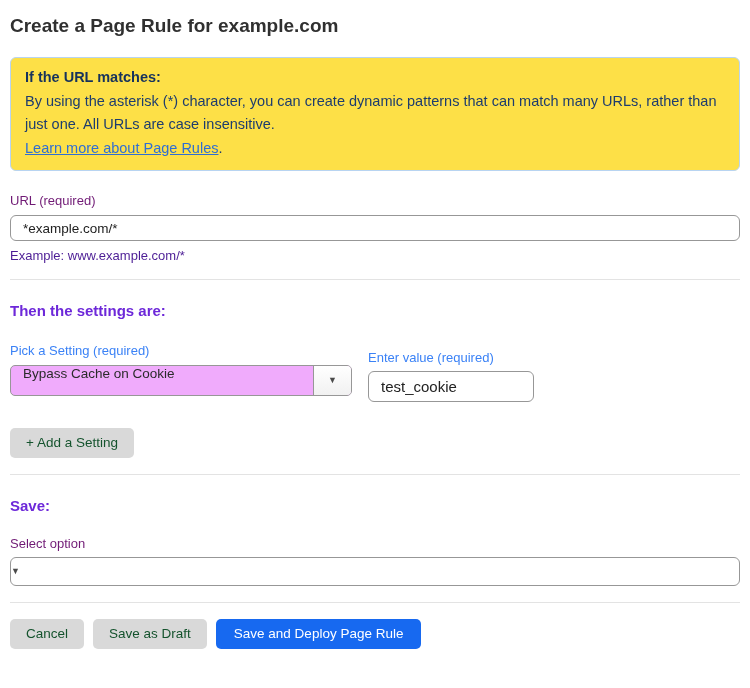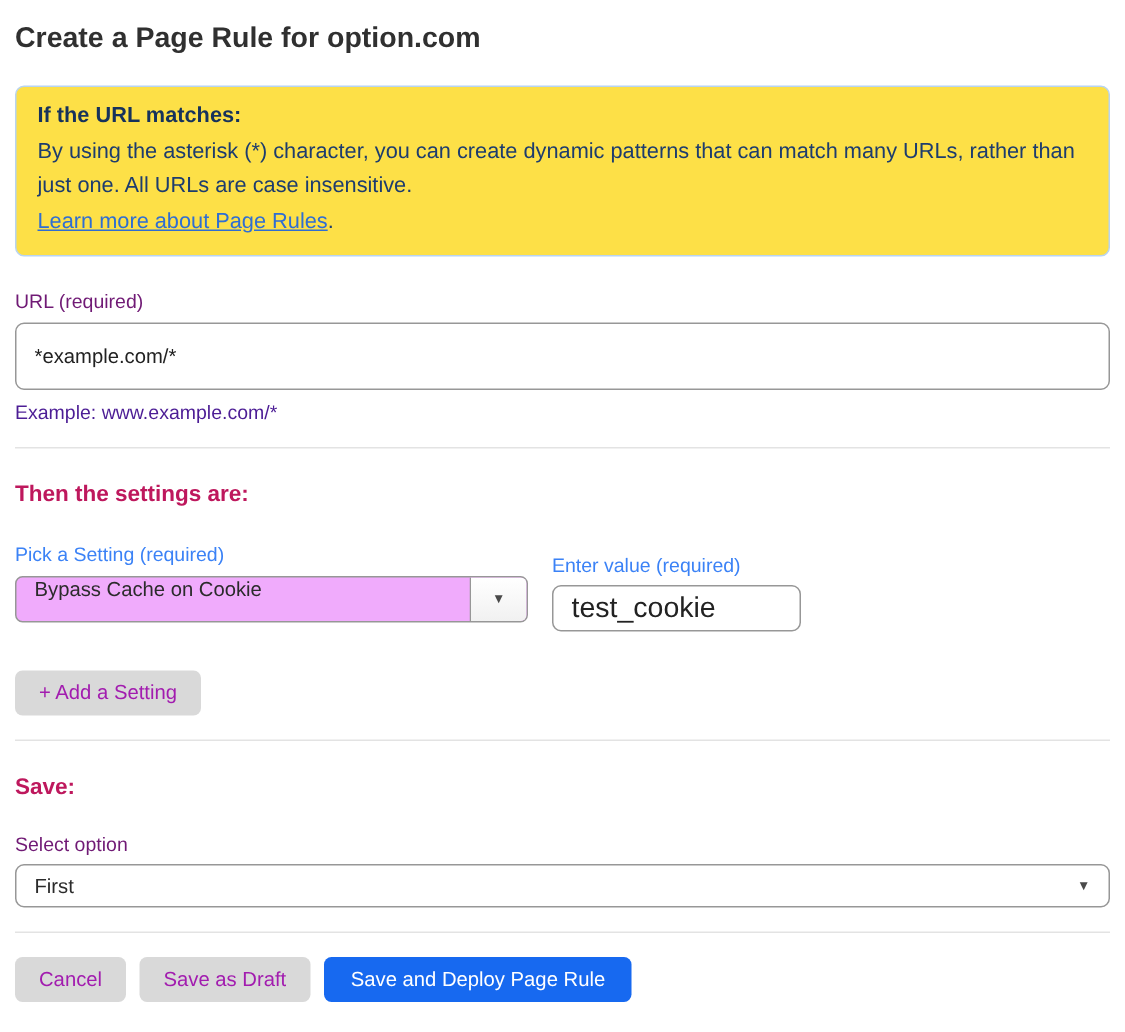--- a/index.html
+++ b/index.html
@@ -43,21 +43,21 @@
     display: block;
     margin-top: 22px;
     font-size: 13px;
     color: #701a75;
   }
 
   .text-input {
     display: block;
     margin-top: 7px;
     width: 100%;
-    height: 45px;
+    height: 26px;
     border: 1px solid #979797;
     border-radius: 6px;
     padding: 0 12px;
     font-size: 13.5px;
     font-family: "Liberation Sans", sans-serif;
     color: #222;
     background: #fff;
     outline: none;
   }
 
@@ -70,21 +70,21 @@
   hr.divider {
     border: none;
     border-top: 1px solid #e3e3e3;
     margin-top: 16px;
   }
 
   h2.section-heading {
     margin-top: 22px;
     font-size: 15px;
     font-weight: bold;
-    color: #be185d;
+    color: #6d28d9;
   }
 
   .settings-row { display: flex; margin-top: 24px; }
   .setting-col { width: 342px; }
   .value-col { margin-left: 16px; padding-top: 7px; width: 166px; }
   .col-label { font-size: 13px; color: #3b82f6; display: block; }
 
   .select-box {
     margin-top: 7px;
     height: 31px;
@@ -115,37 +115,37 @@
   }
   .arrow-glyph { font-size: 9px; color: #4a4a4a; line-height: 1; }
 
   .value-input {
     margin-top: 6px;
     width: 166px;
     height: 31px;
     border: 1px solid #979797;
     border-radius: 6px;
     padding: 0 12px;
-    font-size: 19px;
+    font-size: 15px;
     font-family: "Liberation Sans", sans-serif;
     color: #222;
     outline: none;
   }
 
   .btn {
     display: inline-block;
     border: none;
     border-radius: 5px;
     font-family: "Liberation Sans", sans-serif;
     font-size: 13.5px;
     padding: 8px 16px;
     cursor: pointer;
     line-height: 14px;
   }
-  .btn-gray { background: #d9d9d9; color: #a21caf; }
+  .btn-gray { background: #d9d9d9; color: #14532d; }
   .btn-blue { background: #1769f0; color: #ffffff; padding: 8px 18px; }
 
   .add-setting-btn { margin-top: 26px; }
 
   .wide-select {
     margin-top: 6px;
     height: 29px;
     border: 1px solid #979797;
     border-radius: 6px;
     background: #fff;
@@ -170,21 +170,21 @@
   }
 
   .footer-divider { margin-top: 12px; }
   .footer-actions { margin-top: 16px; display: flex; gap: 9px; }
 </style>
 </head>
 <body>
 
 <div class="page">
 
-  <h1 class="page-title">Create a Page Rule for option.com</h1>
+  <h1 class="page-title">Create a Page Rule for example.com</h1>
 
   <div class="info-box">
     <div class="info-heading">If the URL matches:</div>
     <div class="info-body">By using the asterisk (*) character, you can create dynamic patterns that can match many URLs, rather than just one. All URLs are case insensitive.</div>
     <div>
       <a class="info-link">Learn more about Page Rules</a><span class="link-suffix">.</span>
     </div>
   </div>
 
   <label class="field-label">URL (required)</label>
@@ -212,21 +212,20 @@
   </div>
 
   <button class="btn btn-gray add-setting-btn">+ Add a Setting</button>
 
   <hr class="divider">
 
   <h2 class="section-heading">Save:</h2>
 
   <label class="field-label">Select option</label>
   <div class="wide-select">
-    <span class="select-value">First</span>
     <span class="arrow-glyph plain-arrow">▼</span>
   </div>
 
   <hr class="divider footer-divider">
 
   <div class="footer-actions">
     <button class="btn btn-gray">Cancel</button>
     <button class="btn btn-gray">Save as Draft</button>
     <button class="btn btn-blue">Save and Deploy Page Rule</button>
   </div>

